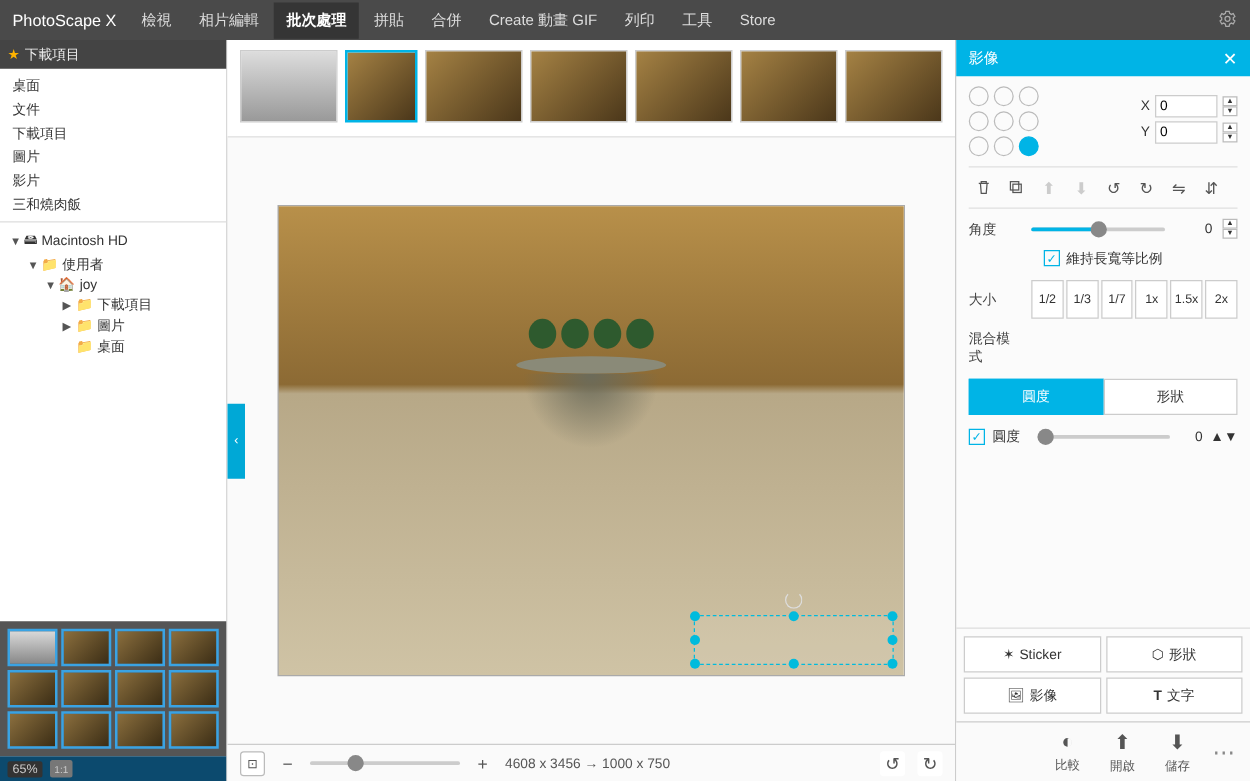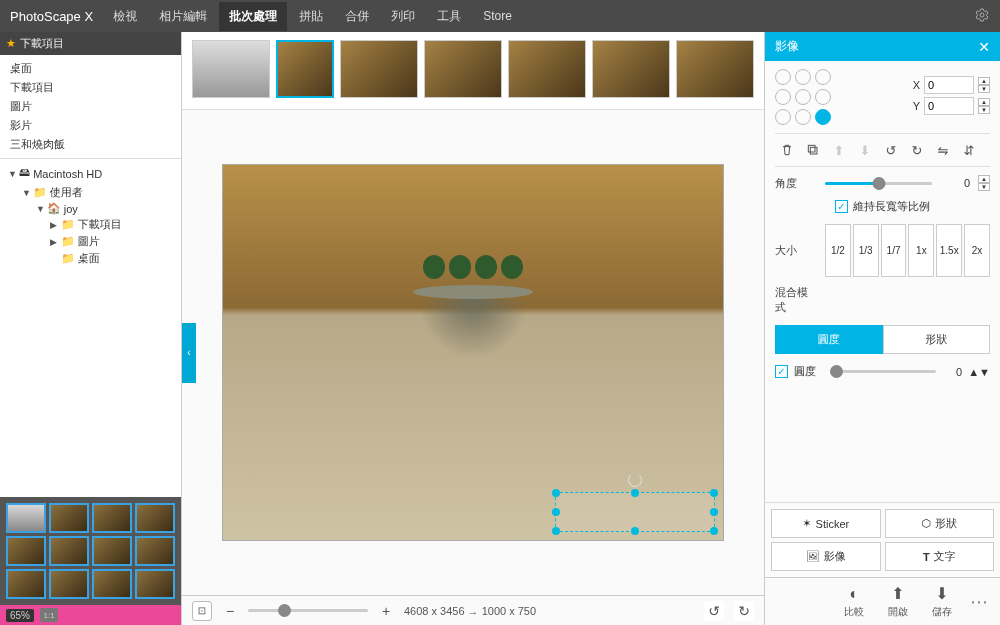--- a/index.html
+++ b/index.html
@@ -19,21 +19,21 @@
 .tree .tn { padding: 1px 0; display: flex; align-items: center; gap: 3px; cursor: pointer; }
 .tree .tn.d1 { padding-left: 6px; }
 .tree .tn.d2 { padding-left: 20px; }
 .tree .tn.d3 { padding-left: 34px; }
 .tree .tn.d4 { padding-left: 48px; }
 .tri { color: #555; font-size: 9px; width: 8px; display: inline-block; }
 .fld { color: #3aa3e3; }
 .thumbgrid { background: #555; padding: 6px; display: grid; grid-template-columns: repeat(4, 1fr); gap: 3px; }
 .thumbgrid .th { aspect-ratio: 4/3; background: linear-gradient(135deg,#8b6f3e,#3b2d15); border: 2px solid #3aa3e3; cursor: pointer; }
 .thumbgrid .th.person { background: linear-gradient(180deg,#d9d9d9,#888); }
-.zoombar { background: #ec4899; color: #ccc; padding: 3px 6px; display: flex; align-items: center; gap: 6px; font-size: 10px; }
+.zoombar { background: #0c4a6e; color: #ccc; padding: 3px 6px; display: flex; align-items: center; gap: 6px; font-size: 10px; }
 .zoombar .zval { background: #333; padding: 1px 4px; border-radius: 2px; }
 .zoombar .zbtn { width: 18px; height: 14px; background: #777; border-radius: 2px; cursor: pointer; display: flex; align-items: center; justify-content: center; font-size: 8px; }
 .center { flex: 1; display: flex; flex-direction: column; background: #fafafa; min-width: 0; }
 .strip { height: 78px; padding: 8px 10px; display: flex; gap: 6px; border-bottom: 1px solid #ddd; background: #fff; overflow: hidden; }
 .strip .sth { width: 78px; height: 58px; border: 1px solid #ccc; background: linear-gradient(135deg,#a58244,#4b371a); cursor: pointer; flex-shrink: 0; }
 .strip .sth.sel { border: 2px solid #00b4e6; }
 .strip .sth.person { background: linear-gradient(180deg,#ddd,#999); }
 .canvaswrap { flex: 1; display: flex; align-items: center; justify-content: center; position: relative; padding: 10px 30px; }
 .handle { position: absolute; left: 0; top: 50%; transform: translateY(-50%); width: 14px; height: 60px; background: #00a8d6; color: #fff; display: flex; align-items: center; justify-content: center; font-size: 10px; cursor: pointer; }
 .canvas { width: 500px; height: 375px; background: linear-gradient(180deg,#b8904a 0%,#8c6a34 38%,#b7a887 40%,#cfc3a5 100%); position: relative; box-shadow: 0 0 0 1px #aaa; }
@@ -75,21 +75,21 @@
 .prow .lbl { width: 42px; color: #444; }
 .prow .pslider { flex: 1; height: 3px; background: #ccc; position: relative; border-radius: 2px; }
 .prow .pslider .fill { position: absolute; left: 0; top: 0; height: 100%; background: #00b4e6; border-radius: 2px; }
 .prow .pslider .kn { position: absolute; top: -5px; width: 13px; height: 13px; border-radius: 50%; background: #888; transform: translateX(-50%); }
 .prow .val { width: 30px; text-align: right; }
 .prow .stp { width: 12px; display: flex; flex-direction: column; }
 .prow .stp span { height: 8px; border: 1px solid #bbb; font-size: 6px; text-align: center; line-height: 6px; cursor: pointer; background: #fff; }
 .chkrow { display: flex; align-items: center; justify-content: center; gap: 5px; font-size: 11px; margin: 6px 0 10px; }
 .chkrow .chk { width: 13px; height: 13px; border: 1.5px solid #00b4e6; color: #00b4e6; display: flex; align-items: center; justify-content: center; font-size: 10px; }
 .sizebtns { display: flex; gap: 2px; flex: 1; }
-.sizebtns .sb { flex: 1; border: 1px solid #ccc; padding: 20px 0; text-align: center; cursor: pointer; font-size: 10px; background: #fff; }
+.sizebtns .sb { flex: 1; border: 1px solid #ccc; padding: 9px 0; text-align: center; cursor: pointer; font-size: 10px; background: #fff; }
 .seg { display: flex; margin: 10px 0; }
 .seg .segb { flex: 1; padding: 6px 0; text-align: center; font-size: 11px; border: 1px solid #ccc; cursor: pointer; background: #fff; }
 .seg .segb.active { background: #00b4e6; color: #fff; border-color: #00b4e6; }
 .optrow { display: flex; align-items: center; gap: 6px; margin-bottom: 8px; font-size: 11px; }
 .optrow .ck { width: 13px; height: 13px; border: 1.5px solid #999; display: flex; align-items: center; justify-content: center; color: #00b4e6; font-size: 10px; }
 .optrow .ck.checked { border-color: #00b4e6; }
 .optrow .osl { flex: 1; height: 3px; background: #ccc; position: relative; border-radius: 2px; }
 .optrow .osl .okn { position: absolute; left: 0; top: -5px; width: 13px; height: 13px; border-radius: 50%; background: #888; }
 .sel { border: 1px solid #ccc; padding: 2px 4px; flex: 1; font-size: 11px; display: flex; justify-content: space-between; align-items: center; cursor: pointer; background: #fff; }
 .toolpanels { padding: 6px; border-top: 1px solid #ddd; display: grid; grid-template-columns: 1fr 1fr; gap: 4px; }
@@ -103,39 +103,41 @@
 </head>
 <body>
 
 <div class="menubar">
   <span class="brand">PhotoScape X</span>
   <span class="mitem">檢視</span>
   <span class="mitem">相片編輯</span>
   <span class="mitem active">批次處理</span>
   <span class="mitem">拼貼</span>
   <span class="mitem">合併</span>
+  <span class="mitem">Create 動畫 GIF</span>
   <span class="mitem">列印</span>
   <span class="mitem">工具</span>
   <span class="mitem">Store</span>
   <span class="gear">
     <svg class="ic" viewBox="0 0 24 24">
         <circle cx="12" cy="12" r="3"></circle>
         <path d="M19 12a7 7 0 0 0-.1-1.2l2-1.5-2-3.5-2.3 1a7 7 0 0 0-2-1.2L14 3h-4l-.6 2.6a7 7 0 0 0-2 1.2l-2.3-1-2 3.5 2 1.5A7 7 0 0 0 5 12a7 7 0 0 0 .1 1.2l-2 1.5 2 3.5 2.3-1a7 7 0 0 0 2 1.2L10 21h4l.6-2.6a7 7 0 0 0 2-1.2l2.3 1 2-3.5-2-1.5A7 7 0 0 0 19 12z"></path>
       </svg>
   </span>
 </div>
 
 <div class="main">
   <div class="sidebar">
     <div class="fav-header">
       <span class="star">★</span>
       <span>下載項目</span>
     </div>
     <div class="navlist">
       <div class="ni">桌面</div>
+      <div class="ni">文件</div>
       <div class="ni">下載項目</div>
       <div class="ni">圖片</div>
       <div class="ni">影片</div>
       <div class="ni">三和燒肉飯</div>
     </div>
     <div class="tree">
       <div class="tn d1">
           <span class="tri">▼</span>
           <span>🖴</span>
           <span>Macintosh HD</span>

